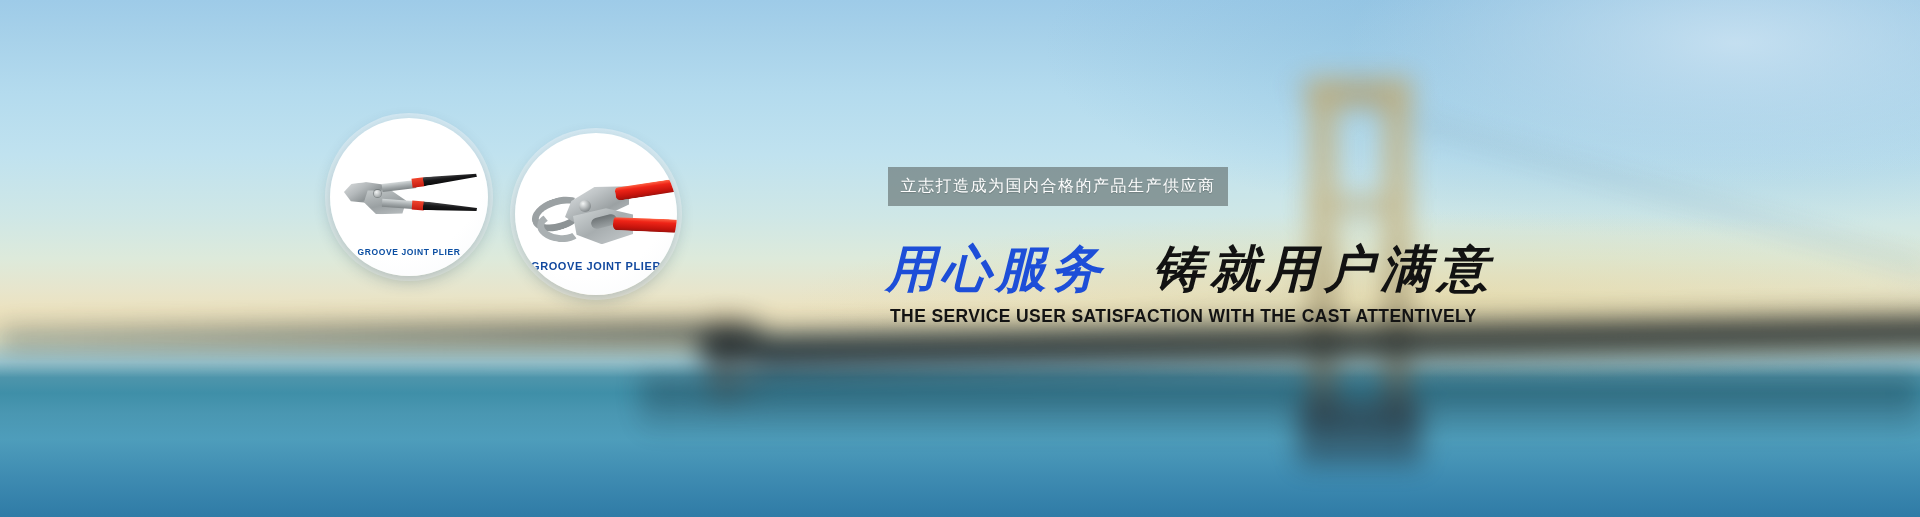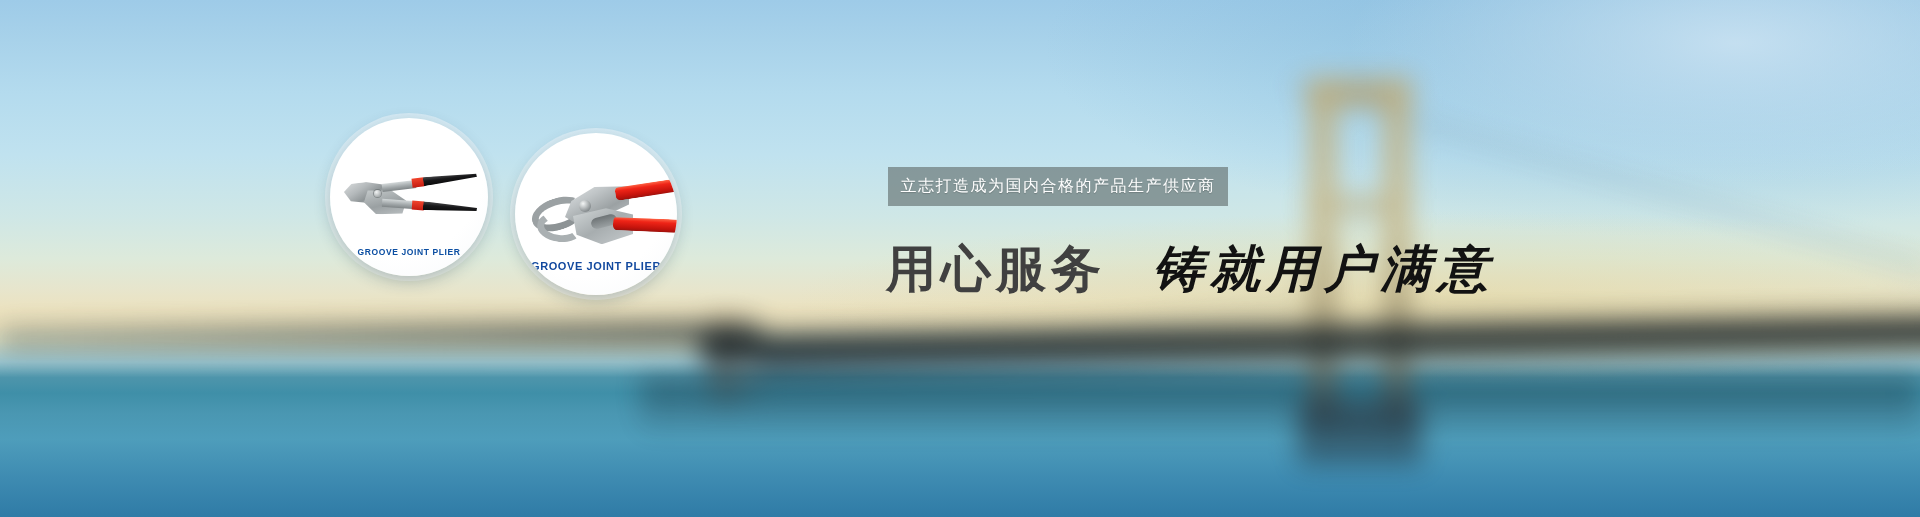--- a/index.html
+++ b/index.html
@@ -222,21 +222,21 @@
   .gray-bar-text {
     color:#ffffff; font-size:16px; letter-spacing:1.5px; white-space:nowrap;
     text-shadow:0 1px 1px rgba(0,0,0,.18);
   }
 
   .headline {
     position:absolute; left:886px; top:244px; white-space:nowrap;
     font-family:"Liberation Serif", serif;
     font-size:50px; font-weight:bold; line-height:1;
   }
-  .hl-red  { color:#404040; letter-spacing:5px; }
+  .hl-red  { color:#1d4ed8; letter-spacing:5px; font-style:italic; }
   .hl-gap  { display:inline-block; width:22px; }
   .hl-black{ color:#121212; letter-spacing:7px; font-style:italic; }
 
   .subline {
     position:absolute; left:890px; top:306px; white-space:nowrap;
     font-size:17.5px; font-weight:bold; color:#131313;
     letter-spacing:.4px;
   }
 </style>
 </head>
@@ -297,14 +297,15 @@
   <div class="gray-bar">
     <span class="gray-bar-text">立志打造成为国内合格的产品生产供应商</span>
   </div>
 
   <div class="headline">
     <span class="hl-red">用心服务</span>
     <span class="hl-gap"></span>
     <span class="hl-black">铸就用户满意</span>
   </div>
 
+  <div class="subline">THE SERVICE USER SATISFACTION WITH THE CAST ATTENTIVELY</div>
 
 </div>
 
 </body></html>

